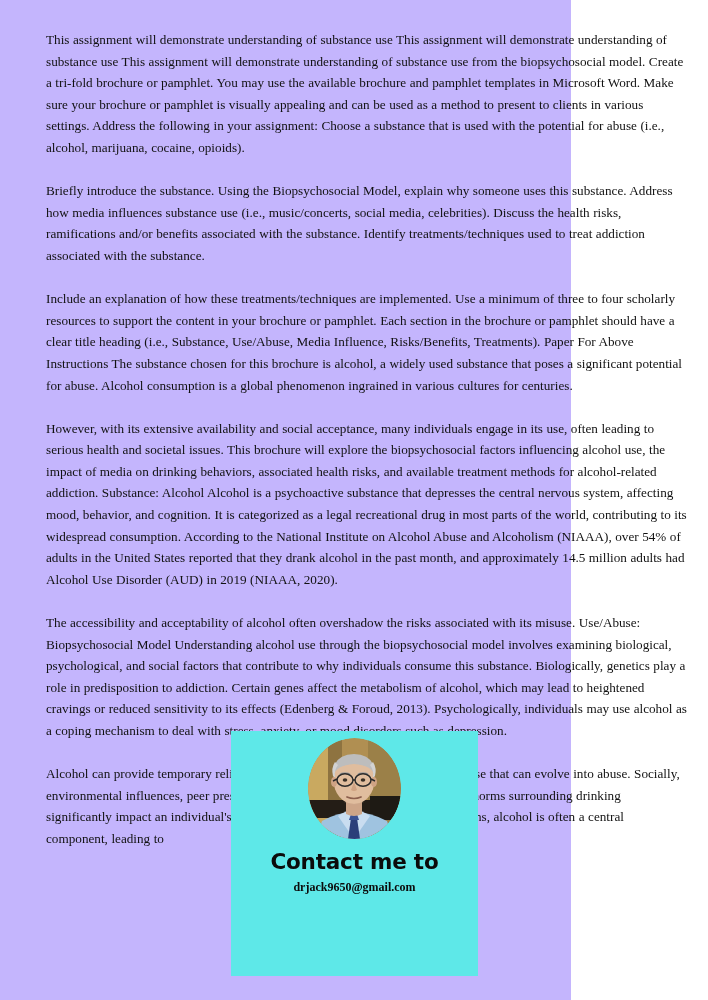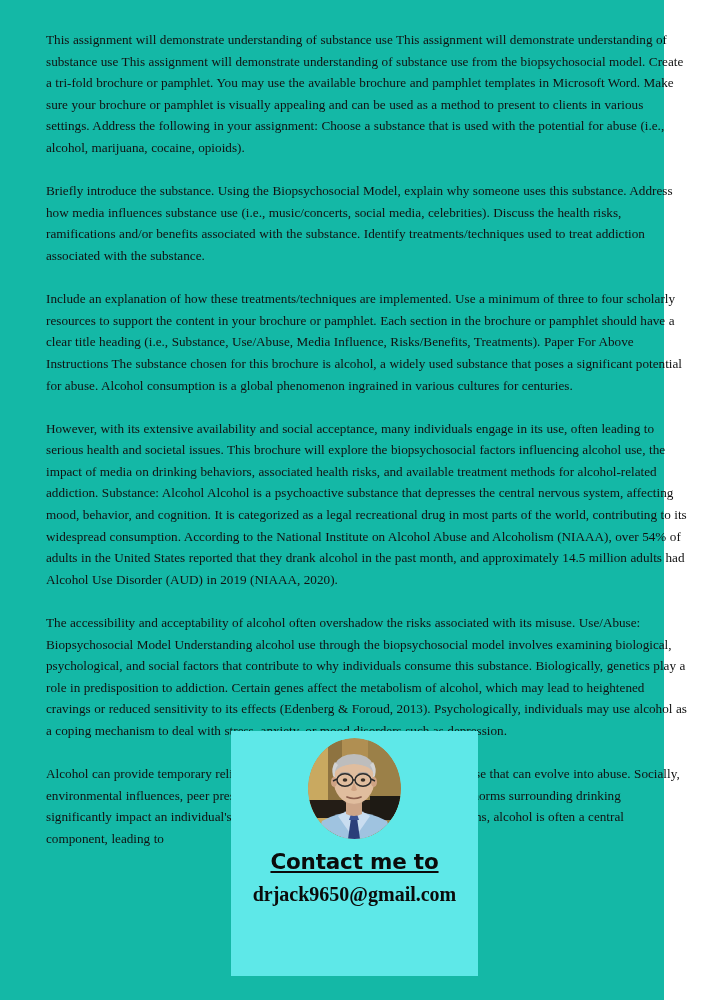--- a/index.html
+++ b/index.html
@@ -11,23 +11,23 @@
     width: 708px;
     height: 1000px;
     position: relative;
     overflow: hidden;
     font-family: "Liberation Serif", "DejaVu Serif", serif;
   }
 
   #document-page {
     position: absolute;
     left: 0; top: 0;
-    width: 664px;
+    width: 571px;
     height: 1000px;
-    background: #14b8a6;
+    background: #c4b5fd;
   }
 
   #document-body {
     position: absolute;
     left: 46px;
     top: 29px;
     width: 642px;
   }
 
   .paragraph {
@@ -71,30 +71,30 @@
   .overlay-line {
     font-family: "DejaVu Sans", "Liberation Sans", sans-serif;
     font-weight: bold;
     font-size: 21.5px;
     line-height: 26px;
     color: #0b0b0b;
     letter-spacing: -0.2px;
     text-align: center;
     white-space: nowrap;
   }
-  #overlay-line-1 { margin-top: 10px; text-decoration: underline; }
+  #overlay-line-1 { margin-top: 10px; }
   #overlay-line-2 { margin-top: 1px; }
 
   #overlay-email {
     font-family: "Liberation Serif", "DejaVu Serif", serif;
     font-weight: bold;
-    font-size: 20px;
+    font-size: 12px;
     line-height: 24px;
     color: #0b0b0b;
-    margin-top: 7px;
+    margin-top: 0;
     text-align: center;
     white-space: nowrap;
   }
 </style>
 </head>
 <body>
 
 <div id="document-page">
 
   <div id="document-body">

